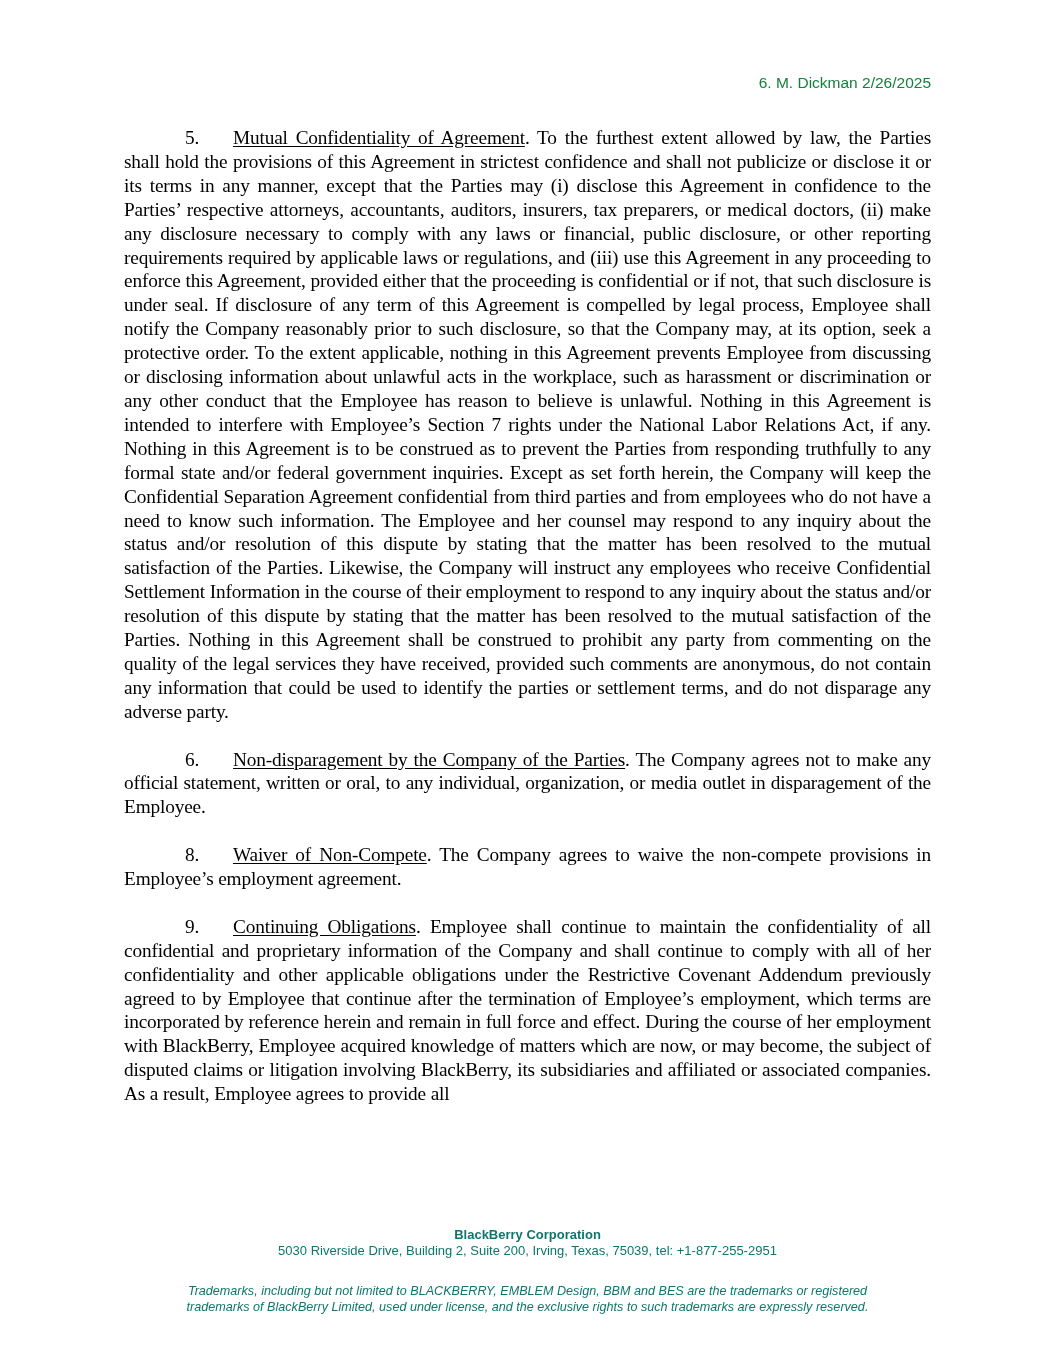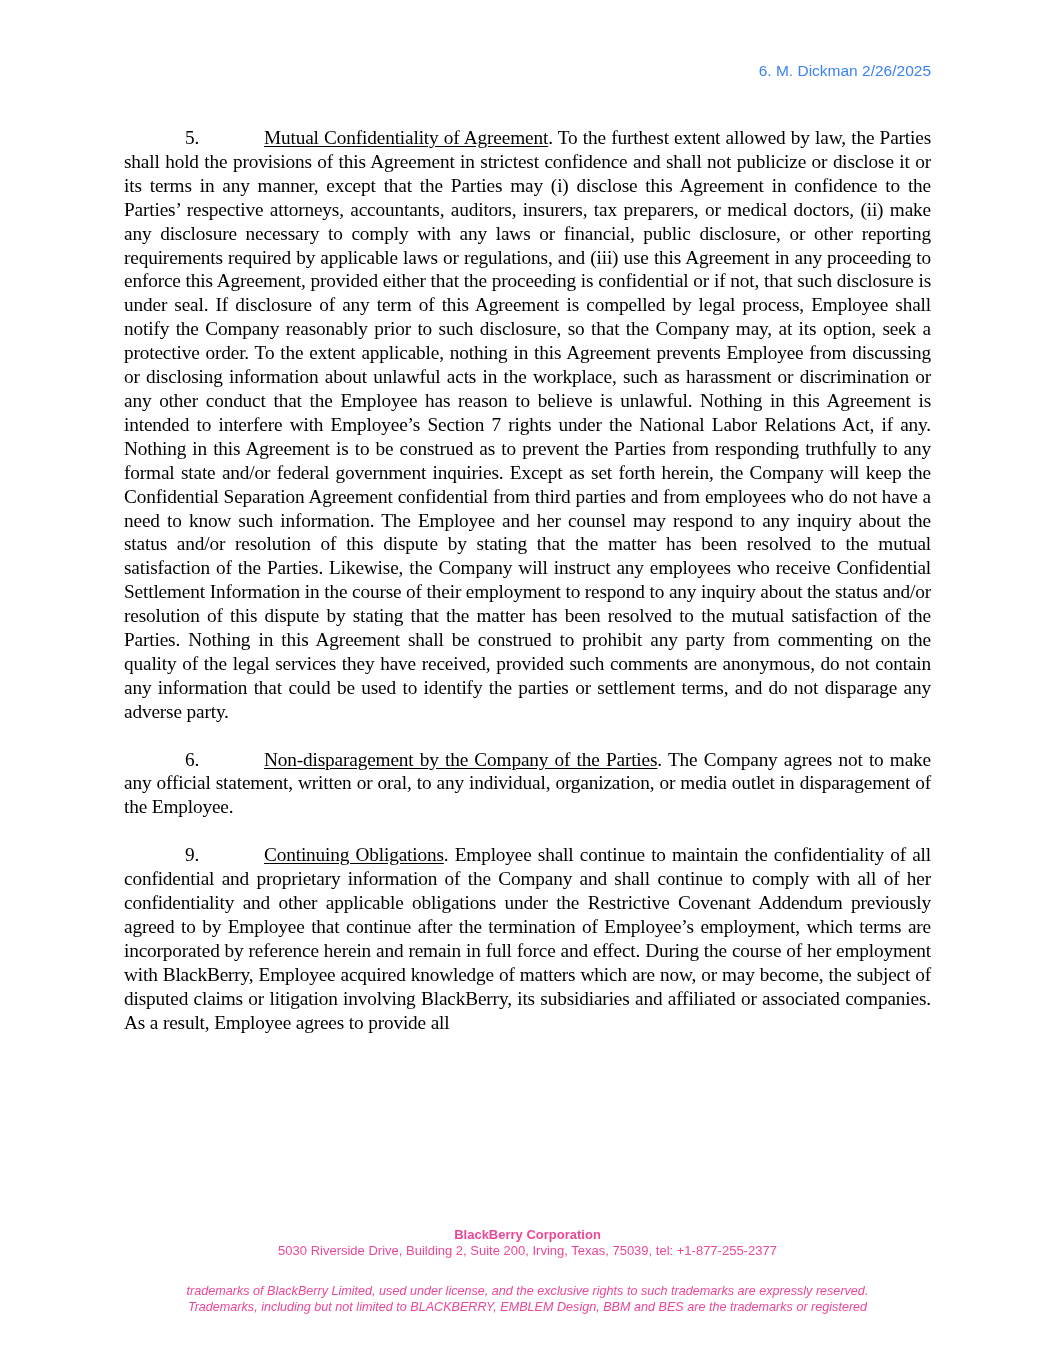--- a/index.html
+++ b/index.html
@@ -1,51 +1,52 @@
 <!DOCTYPE html>
 <html><head>
 <meta charset="utf-8">
 <style>
   html, body { margin: 0; padding: 0; background: #ffffff; }
   body { width: 1055px; height: 1365px; position: relative; overflow: hidden; color: #000; }
   .header-ref {
-    position: absolute; top: 62px; right: 124px;
-    font-family: "Liberation Sans", sans-serif; font-size: 15.5px; color: #3b82f6;
+    position: absolute; top: 74px; right: 124px;
+    font-family: "Liberation Sans", sans-serif; font-size: 15.5px; color: #15803d;
   }
   .body-text {
     position: absolute; left: 124px; top: 126px; width: 807px;
     font-family: "Liberation Serif", serif; font-size: 19.3px; line-height: 23.9px;
     letter-spacing: -0.15px;
   }
   .para { text-align: justify; margin: 0 0 23.9px 0; }
   .para .num { display: inline-block; width: 0; margin-left: 61px; }
-  .para .heading-wrap { margin-left: 79px; }
+  .para .heading-wrap { margin-left: 48px; }
   .para .heading { text-decoration: underline; text-underline-offset: 2px; }
   #p5 { text-align-last: left; }
   .footer {
     position: absolute; left: 0; width: 1055px; text-align: center;
-    font-family: "Liberation Sans", sans-serif; color: #ec4899;
+    font-family: "Liberation Sans", sans-serif; color: #0f766e;
   }
   .footer-company { top: 1227px; font-weight: bold; font-size: 13px; }
   .footer-address { top: 1243px; font-size: 13px; }
   .footer-tm { top: 1284px; font-style: italic; font-size: 12.6px; line-height: 15.5px; }
 </style>
 </head>
 <body>
 
 <div class="header-ref">6. M. Dickman 2/26/2025</div>
 
 <div class="body-text">
   <p class="para" id="p5"><span class="num">5.</span><span class="heading-wrap"><span class="heading">Mutual Confidentiality of Agreement</span><span>.  To the furthest extent allowed by law, the Parties shall hold the provisions of this Agreement in strictest confidence and shall not publicize or disclose it or its terms in any manner, except that the Parties may (i) disclose this Agreement in confidence to the Parties’ respective attorneys, accountants, auditors, insurers, tax preparers, or medical doctors, (ii) make any disclosure necessary to comply with any laws or financial, public disclosure, or other reporting requirements required by applicable laws or regulations, and (iii) use this Agreement in any proceeding to enforce this Agreement, provided either that the proceeding is confidential or if not, that such disclosure is under seal. If disclosure of any term of this Agreement is compelled by legal process, Employee shall notify the Company reasonably prior to such disclosure, so that the Company may, at its option, seek a protective order. To the extent applicable, nothing in this Agreement prevents Employee from discussing or disclosing information about unlawful acts in the workplace, such as harassment or discrimination or any other conduct that the Employee has reason to believe is unlawful. Nothing in this Agreement is intended to interfere with Employee’s Section 7 rights under the National Labor Relations Act, if any. Nothing in this Agreement is to be construed as to prevent the Parties from responding truthfully to any formal state and/or federal government inquiries. Except as set forth herein, the Company will keep the Confidential Separation Agreement confidential from third parties and from employees who do not have a need to know such information. The Employee and her counsel may respond to any inquiry about the status and/or resolution of this dispute by stating that the matter has been resolved to the mutual satisfaction of the Parties. Likewise, the Company will instruct any employees who receive Confidential Settlement Information in the course of their employment to respond to any inquiry about the status and/or resolution of this dispute by stating that the matter has been resolved to the mutual satisfaction of the Parties. Nothing in this Agreement shall be construed to prohibit any party from commenting on the quality of the legal services they have received, provided such comments are anonymous, do not contain any information that could be used to identify the parties or settlement terms, and do not disparage any adverse party.</span></span></p>
 
   <p class="para"><span class="num">6.</span><span class="heading-wrap"><span class="heading">Non-disparagement by the Company of the Parties</span><span>. The Company agrees not to make any official statement, written or oral, to any individual, organization, or media outlet in disparagement of the Employee.</span></span></p>
 
 
+  <p class="para"><span class="num">8.</span><span class="heading-wrap"><span class="heading">Waiver of Non-Compete</span><span>. The Company agrees to waive the non-compete provisions in Employee’s employment agreement.</span></span></p>
 
   <p class="para"><span class="num">9.</span><span class="heading-wrap"><span class="heading">Continuing Obligations</span><span>.  Employee shall continue to maintain the confidentiality of all confidential and proprietary information of the Company and shall continue to comply with all of her confidentiality and other applicable obligations under the Restrictive Covenant Addendum previously agreed to by Employee that continue after the termination of Employee’s employment, which terms are incorporated by reference herein and remain in full force and effect. During the course of her employment with BlackBerry, Employee acquired knowledge of matters which are now, or may become, the subject of disputed claims or litigation involving BlackBerry, its subsidiaries and affiliated or associated companies. As a result, Employee agrees to provide all</span></span></p>
 </div>
 
 <div class="footer footer-company">BlackBerry Corporation</div>
-<div class="footer footer-address">5030 Riverside Drive, Building 2, Suite 200, Irving, Texas, 75039,  tel: +1-877-255-2377</div>
+<div class="footer footer-address">5030 Riverside Drive, Building 2, Suite 200, Irving, Texas, 75039,  tel: +1-877-255-2951</div>
 <div class="footer footer-tm">
+  <div>Trademarks, including but not limited to BLACKBERRY, EMBLEM Design, BBM and BES are the trademarks or registered</div>
   <div>trademarks of BlackBerry Limited, used under license, and the exclusive rights to such trademarks are expressly reserved.</div>
-  <div>Trademarks, including but not limited to BLACKBERRY, EMBLEM Design, BBM and BES are the trademarks or registered</div>
 </div>
 
 </body></html>

